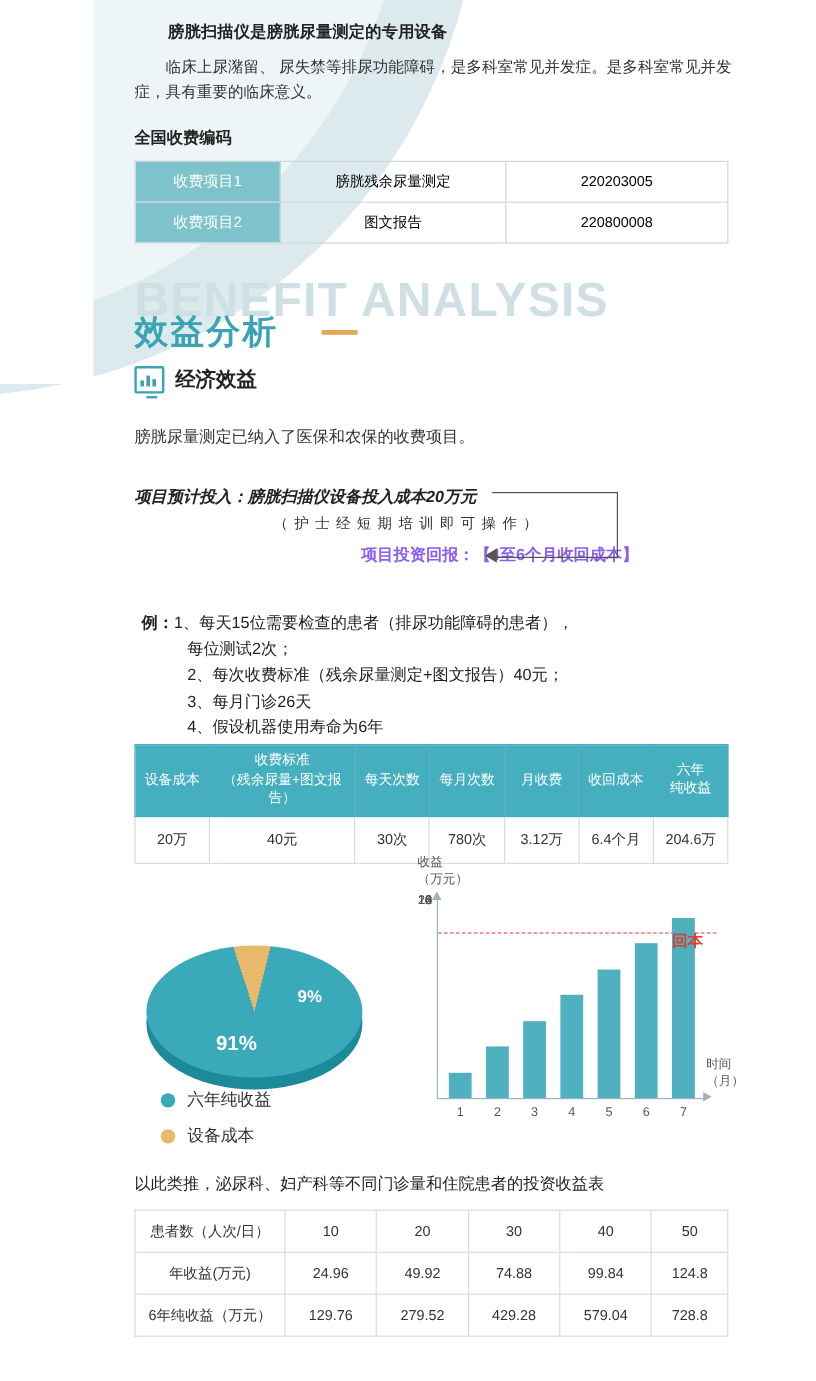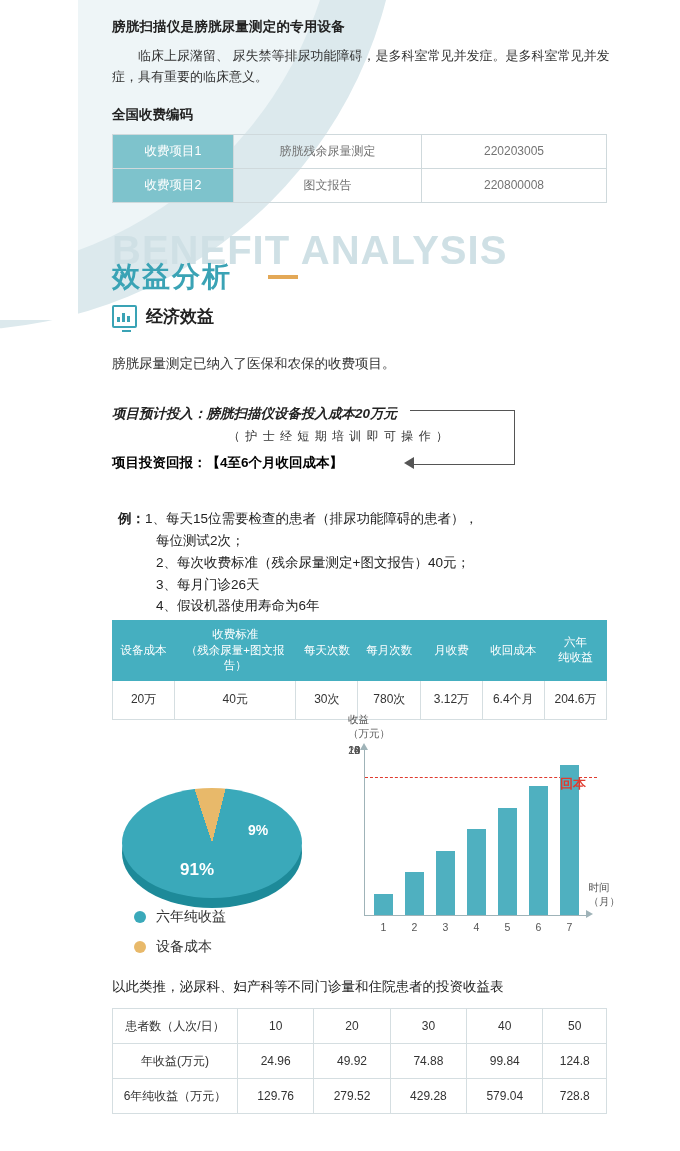--- a/index.html
+++ b/index.html
@@ -59,20 +59,21 @@
     position: absolute;
     left: 112px;
     top: 18px;
     width: 500px;
   }
   .top-title {
     font-size: 13.5px;
     font-weight: bold;
     color: #222;
     letter-spacing: 0.2px;
+    margin-left: 28px;
   }
   .top-para {
     margin-top: 9px;
     font-size: 13px;
     line-height: 1.65;
     color: #333;
     text-indent: 26px;
   }
   .sub-title {
     margin-top: 18px;
@@ -84,21 +85,21 @@
   .code-table {
     margin-top: 10px;
     border-collapse: collapse;
     width: 495px;
     font-size: 12px;
   }
   .code-table td {
     border: 1px solid #cfd9dc;
     height: 31px;
     text-align: center;
-    color: #737373;
+    color: #000000;
   }
   .code-table td.lbl {
     background: #7ec3cc;
     color: #ffffff;
     width: 118px;
     font-size: 12.5px;
   }
   .code-table td.mid {
     width: 185px;
   }
@@ -198,22 +199,23 @@
   .inv-note {
     font-size: 12px;
     color: #333;
     margin-top: 5px;
     margin-left: 116px;
     letter-spacing: 1px;
   }
   .inv-line2 {
     font-size: 13.5px;
     font-weight: bold;
-    color: #000000;
+    color: #8b5cf6;
     margin-top: 9px;
+    text-align: right;
   }
   .arrow-box {
     position: absolute;
     left: 410px;
     top: 410px;
     width: 105px;
     height: 55px;
     border: 1.5px solid #555;
     border-left: none;
     box-sizing: border-box;

